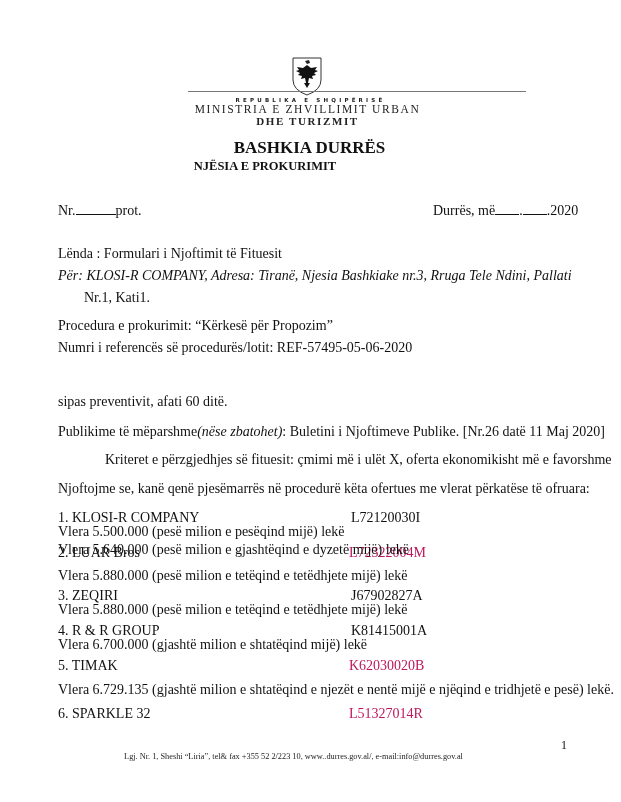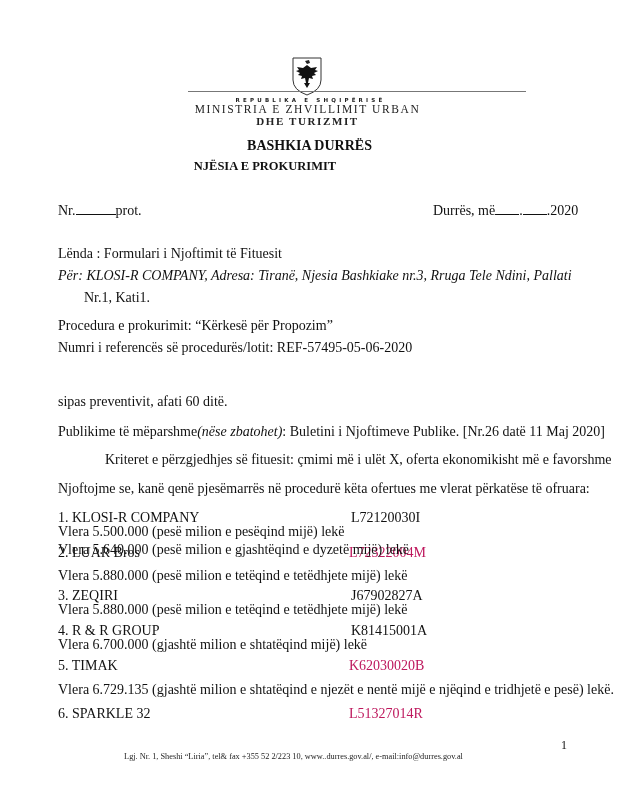--- a/index.html
+++ b/index.html
@@ -9,21 +9,21 @@
   .abs { position: absolute; white-space: nowrap; }
   .t { font-size: 14px; line-height: 15px; }
   .emblem { position: absolute; left: 291px; top: 56px; width: 32px; height: 40px; }
   .hline { position: absolute; left: 188px; top: 91px; width: 338px; height: 1px; background: #777; }
   .rep { left: 0; width: 621px; text-align: center; top: 97px; font-family: "DejaVu Sans", sans-serif;
          font-size: 5.5px; font-weight: bold; letter-spacing: 3.2px; color: #222; }
   .min1 { left: 0; width: 621px; text-align: center; top: 103px; font-family: "Liberation Serif", serif;
           font-size: 11.5px; letter-spacing: 1.6px; color: #222; transform: translateX(-3px); }
   .min2 { left: 0; width: 621px; text-align: center; top: 115px; font-size: 11px; letter-spacing: 1.6px;
           font-weight: bold; color: #222; transform: translateX(-3px); }
-  .b1 { left: 0; width: 621px; text-align: center; top: 138px; font-size: 14px; font-weight: bold; transform: translateX(-1px); }
+  .b1 { left: 0; width: 621px; text-align: center; top: 138px; font-size: 17px; font-weight: bold; transform: translateX(-1px); }
   .b2 { left: 0; width: 532px; text-align: center; top: 159px; font-size: 12.5px; font-weight: bold; transform: translateX(-1px); }
   .blank { display: inline-block; border-bottom: 1px solid #111; height: 11px; vertical-align: baseline; }
   .gray { color: #be185d; }
   .foot { left: 0; width: 621px; text-align: center; top: 752px; font-size: 8.3px; color: #222; transform: translateX(-17px); }
   .pnum { left: 561px; top: 738px; font-size: 12px; }
   i { font-style: italic; margin-top: 16px; }
 </style>
 </head>
 <body>
 

